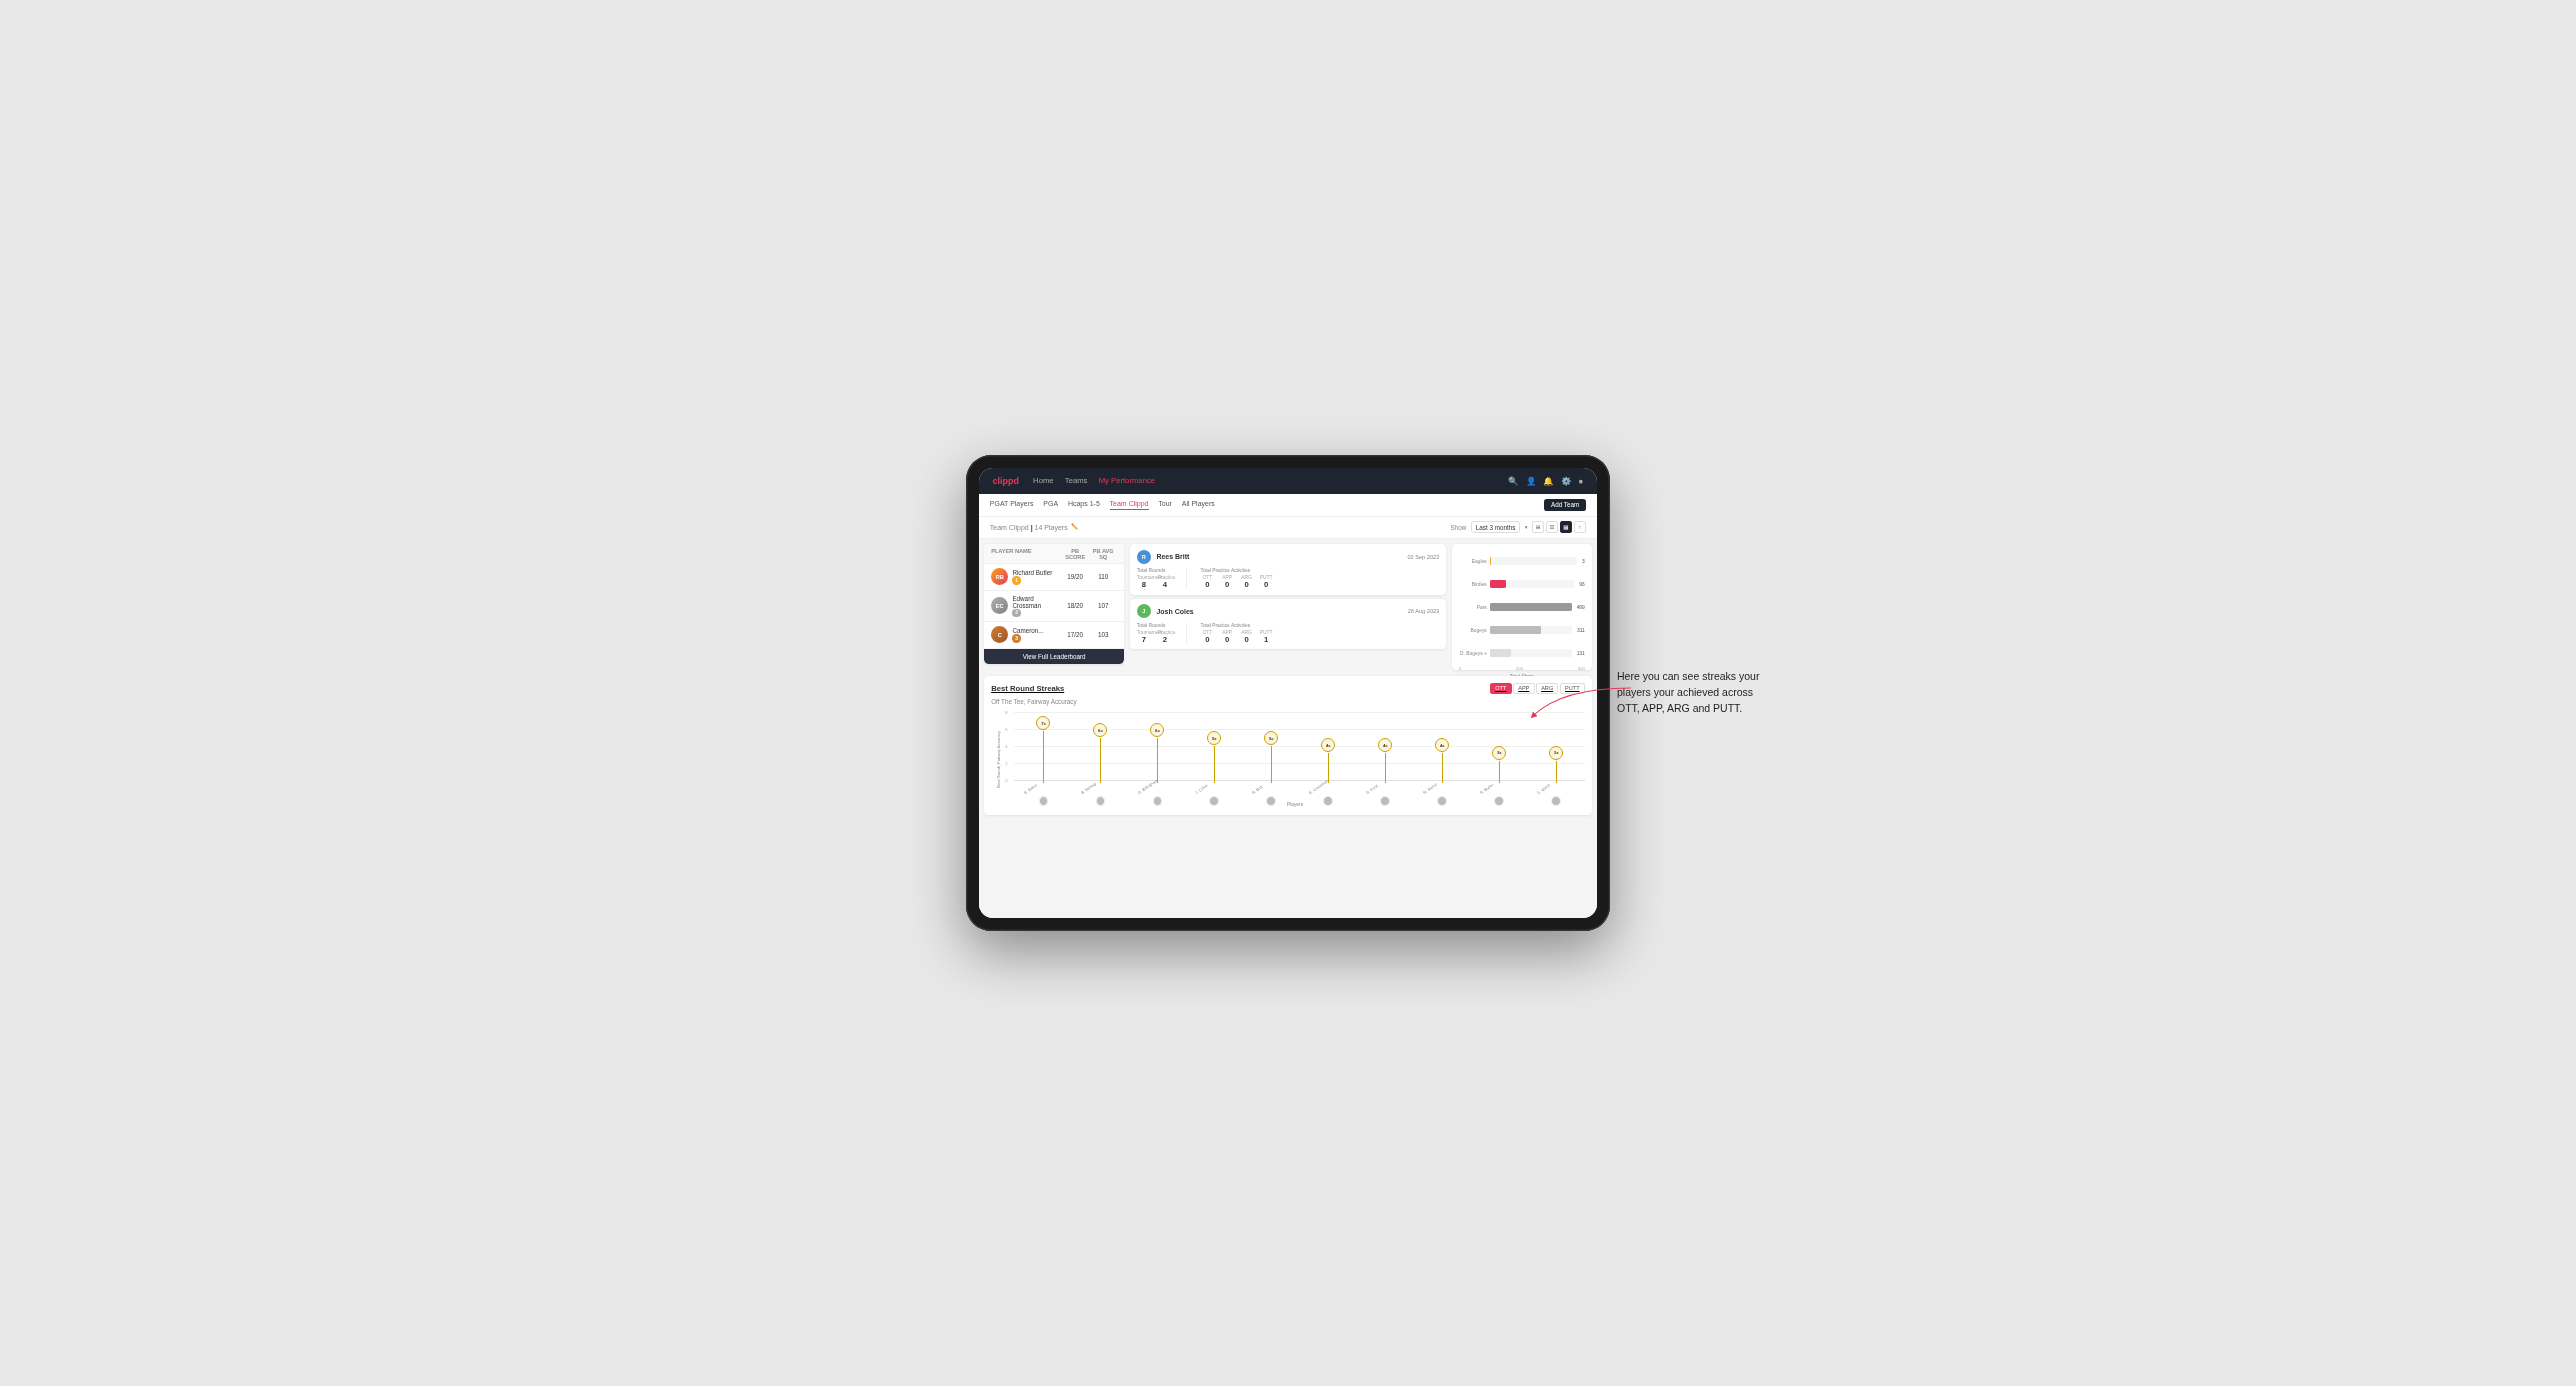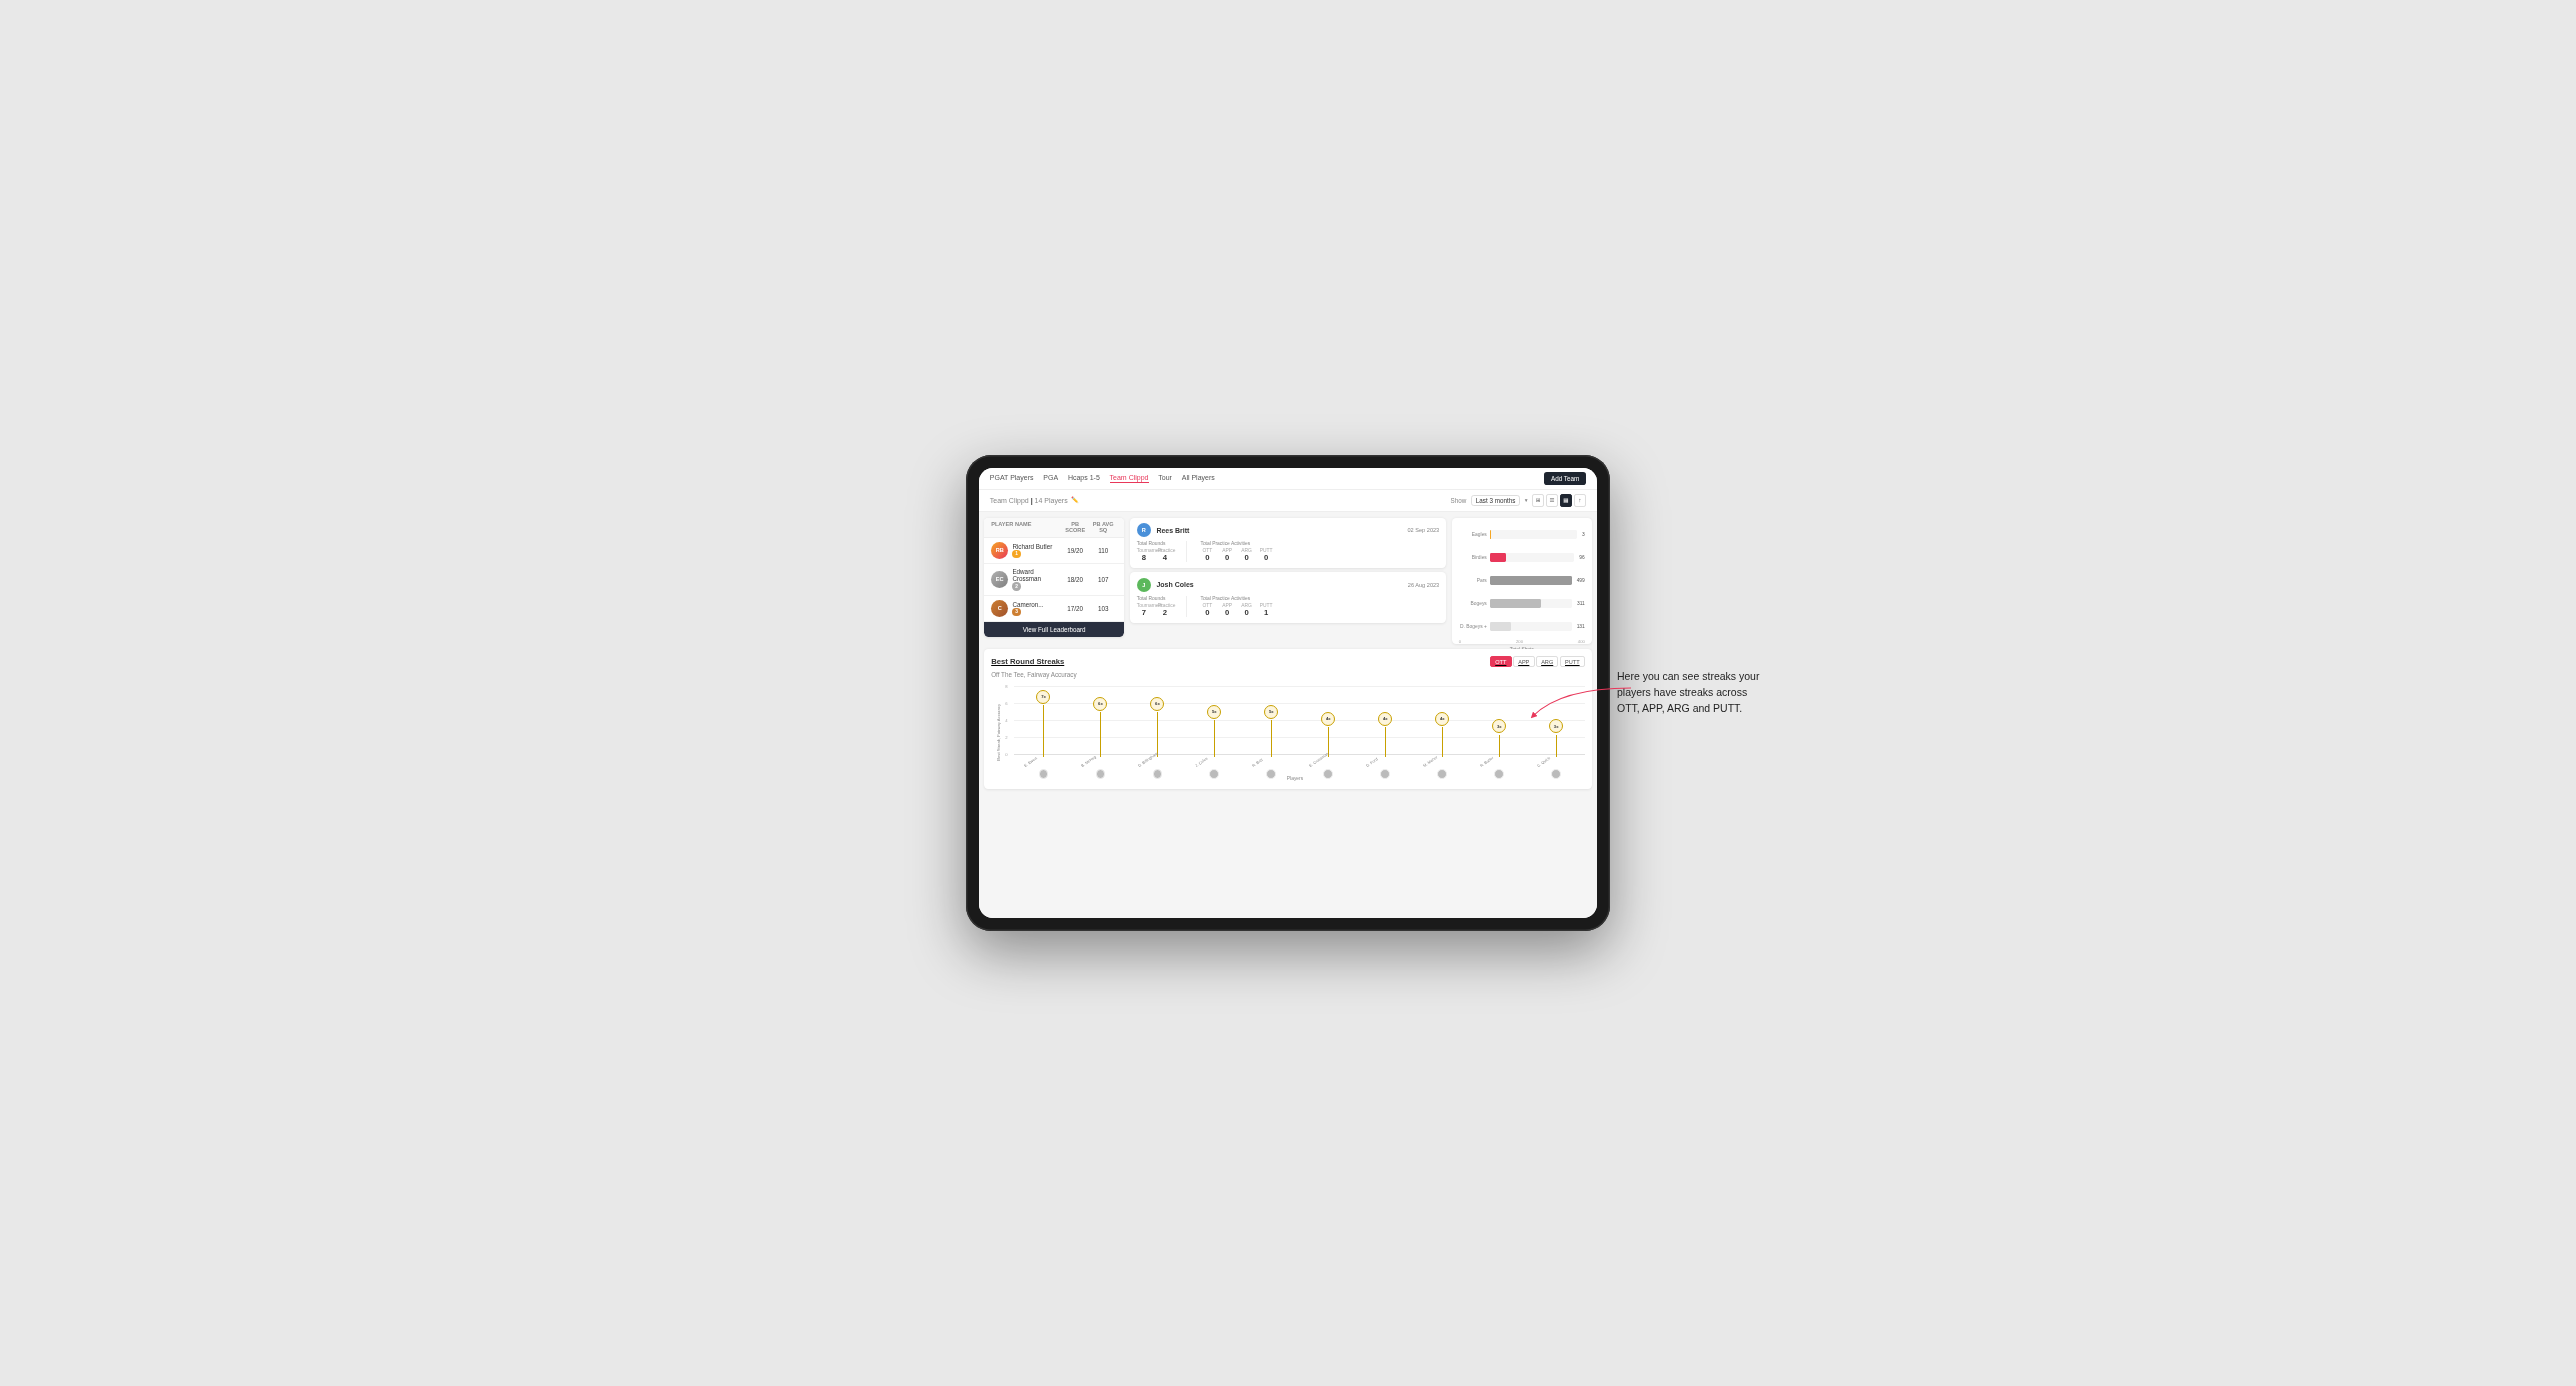--- a/index.html
+++ b/index.html
@@ -406,20 +406,35 @@
     }
   </style>
 </head>
 <body>
 
 <div style="position: relative; display: inline-block;">
 
   <div class="tablet-frame">
     <div class="tablet-screen">
 
+      <div class="nav-bar">
+        <div class="logo">clippd</div>
+        <div class="nav-links">
+          <span class="nav-link">Home</span>
+          <span class="nav-link">Teams</span>
+          <span class="nav-link active">My Performance</span>
+        </div>
+        <div class="nav-icons">
+          <span class="nav-icon">🔍</span>
+          <span class="nav-icon">👤</span>
+          <span class="nav-icon">🔔</span>
+          <span class="nav-icon">⚙️</span>
+          <span class="nav-icon">●</span>
+        </div>
+      </div>
 
       <div class="sub-nav">
         <div class="sub-nav-links">
           <span class="sub-nav-link">PGAT Players</span>
           <span class="sub-nav-link">PGA</span>
           <span class="sub-nav-link">Hcaps 1-5</span>
           <span class="sub-nav-link active">Team Clippd</span>
           <span class="sub-nav-link">Tour</span>
           <span class="sub-nav-link">All Players</span>
         </div>
@@ -740,21 +755,21 @@
           </div>
 
         </div>
 
       </div>
 
     </div>
   </div>
 
   <div style="position:absolute; right:-154px; top:45%; width:147px;">
-    <p style="font-size:10.5px; color:#222; line-height:1.5;">Here you can see streaks your players have streaks across OTT, APP, ARG and PUTT.</p>
+    <p style="font-size:10.5px; color:#222; line-height:1.5;">Here you can see streaks your players your achieved across OTT, APP, ARG and PUTT.</p>
 
     <svg style="position:absolute; bottom:-21px; left:-126px;" width="140" height="56" viewBox="0 0 200 80">
       <path d="M 200 10 Q 100 10 60 50" stroke="#e8375a" stroke-width="1.5" fill="none" marker-end="url(#arrowhead)"></path>
       <defs>
         <marker id="arrowhead" markerWidth="6" markerHeight="6" refX="3" refY="3" orient="auto">
           <path d="M 0 0 L 6 3 L 0 6 Z" fill="#e8375a"></path>
         </marker>
       </defs>
     </svg>
   </div>

